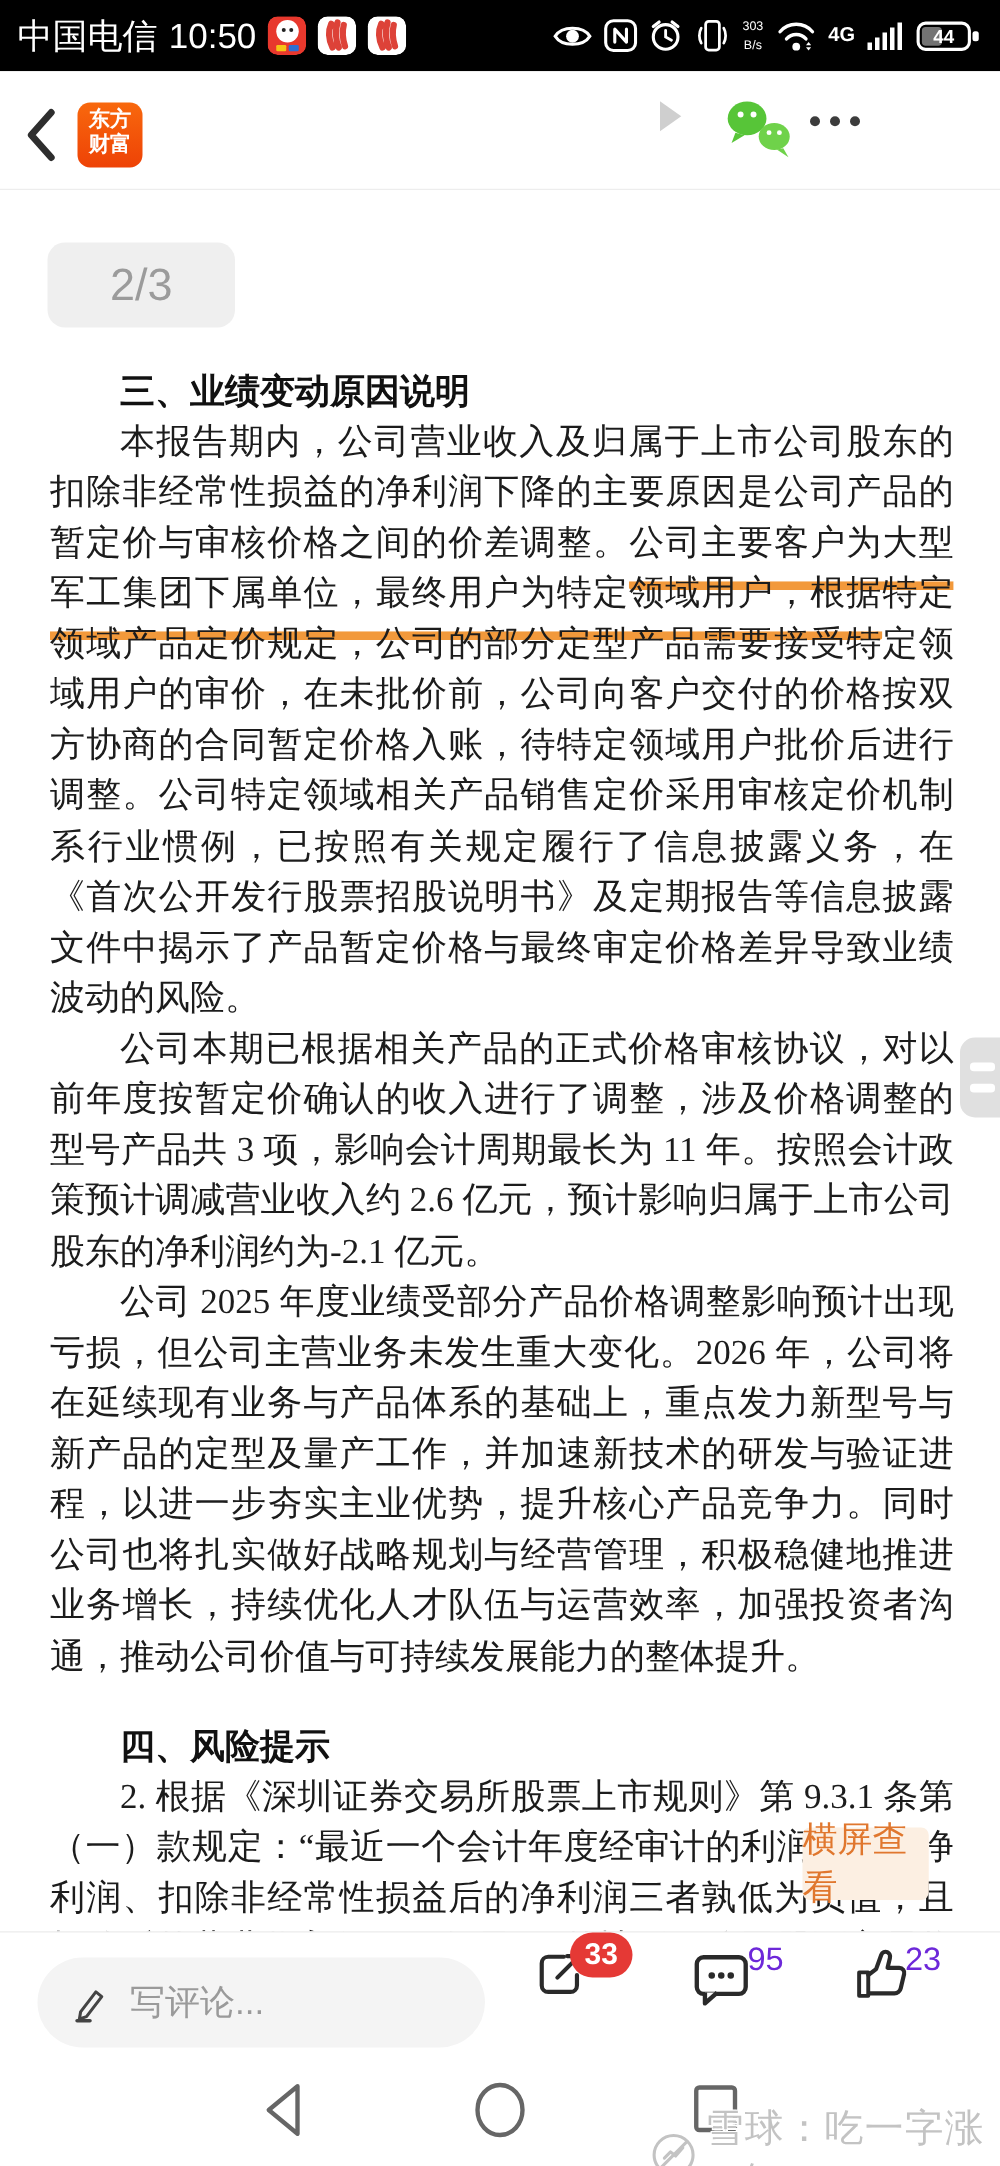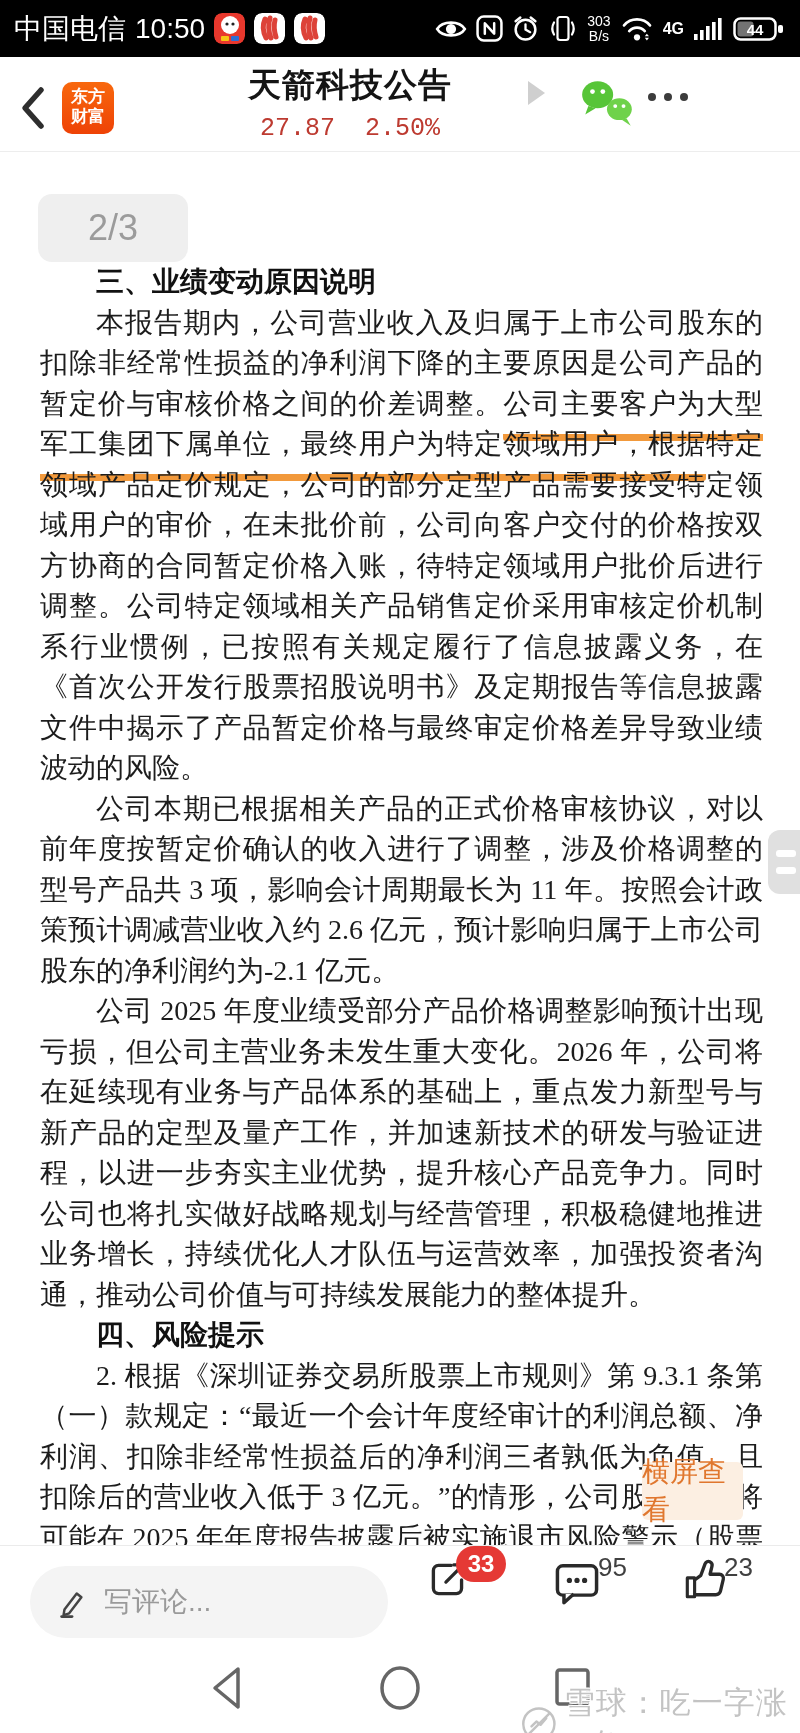--- a/index.html
+++ b/index.html
@@ -5,21 +5,21 @@
   html,body{margin:0;padding:0;background:#fff;}
   .page{position:relative;width:800px;height:1733px;background:#ffffff;overflow:hidden;
         font-family:"Liberation Sans","DejaVu Sans",sans-serif;}
 
   
   .statusbar{position:absolute;left:0;top:0;width:800px;height:57px;background:#000;
              display:flex;align-items:center;justify-content:space-between;padding:12px 14px;box-sizing:border-box;}
   .sb-left,.sb-right{display:flex;align-items:center;gap:9px;}
   .sb-text{color:#fff;font-size:28px;font-weight:400;letter-spacing:0;}
   .appicon{width:31px;height:31px;border-radius:8px;overflow:hidden;flex:0 0 auto;}
-  .sb-speed{color:#fff;font-size:14px;line-height:15px;text-align:center;}
+  .sb-speed{color:#fff;font-size:10px;line-height:15px;text-align:center;}
   .sb-4g{color:#fff;font-size:16px;font-weight:700;align-self:flex-start;margin-top:6px;}
 
   
   .header{position:absolute;left:0;top:57px;width:800px;height:94px;background:#fff;border-bottom:1px solid #ededed;font-family:Liberation Mono, monospace;}
   .back{position:absolute;left:18px;top:28px;width:30px;height:46px;cursor:pointer;}
   .applogo{position:absolute;left:62px;top:76px;width:52px;height:52px;border-radius:10px;
            background:linear-gradient(180deg,#f8680d,#ee4206);color:#fff;font-size:17px;font-weight:700;
            display:flex;flex-direction:column;align-items:center;justify-content:center;line-height:20px;top:25px;}
   .titleblock{position:absolute;left:180px;top:6px;width:340px;text-align:center;}
   .title{font-size:33px;color:#141414;font-weight:600;letter-spacing:1px;}
@@ -29,37 +29,37 @@
   .wechat{position:absolute;left:578px;top:18px;cursor:pointer;}
   .more{position:absolute;left:648px;top:36px;display:flex;gap:8px;cursor:pointer;}
   .more i{width:8px;height:8px;border-radius:50%;background:#3c3c3c;}
 
   
   .pagebadge{position:absolute;left:38px;top:194px;width:150px;height:68px;background:#efefef;border-radius:14px;
              color:#9b9b9b;font-size:36px;display:flex;align-items:center;justify-content:center;}
   .doc{position:absolute;left:40px;top:262px;width:723px;font-family:"Liberation Serif","DejaVu Serif",serif;
        font-size:28px;line-height:40.5px;color:#1c1c1c;text-align:justify;}
   .doc p{margin:0;text-indent:2em;}
-  .doc .h{font-family:"Liberation Sans","DejaVu Sans",sans-serif;font-weight:700;color:#111;}
+  .doc .h{font-family:"Liberation Sans","DejaVu Sans",sans-serif;font-weight:700;color:#111;margin-top:31px;}
   .mark{border-bottom:7px solid #f2993b;padding-bottom:15px;border-radius:3px;}
 
   .landscape-btn{position:absolute;left:642px;top:1462px;width:101px;height:58px;background:#fcefe2;border-radius:6px;
                  color:#e0772e;font-size:28px;display:flex;align-items:center;justify-content:center;cursor:pointer;}
 
   .side-handle{position:absolute;left:768px;top:830px;width:44px;height:64px;background:#e0e0e0;border-radius:12px;
                display:flex;flex-direction:column;justify-content:center;gap:10px;padding-left:8px;box-sizing:border-box;cursor:grab;}
   .side-handle i{width:20px;height:7px;border-radius:3px;background:#fff;}
 
   
   .commentbar{position:absolute;left:0;top:1545px;width:800px;height:105px;background:#fff;border-top:1px solid #ebebeb;}
   .pill{position:absolute;left:30px;top:20px;width:358px;height:72px;background:#f4f4f4;border-radius:36px;
         display:flex;align-items:center;padding-left:26px;box-sizing:border-box;gap:16px;cursor:text;}
   .pill .ph{color:#9a9a9a;font-size:28px;}
   .act{position:absolute;top:10px;cursor:pointer;}
-  .act .cnt{position:absolute;font-size:26px;color:#404040;top:-4px;}
+  .act .cnt{position:absolute;font-size:26px;color:#6d28d9;top:-4px;}
   .badge{position:absolute;left:32px;top:-10px;min-width:50px;height:36px;border-radius:18px;background:#e53935;
          color:#fff;font-size:24px;font-weight:700;display:flex;align-items:center;justify-content:center;padding:0 4px;box-sizing:border-box;}
 
   
   .navbar{position:absolute;left:0;top:1650px;width:800px;height:83px;background:#fff;}
   .navbtn{position:absolute;top:14px;cursor:pointer;}
 
   
   .watermark{position:absolute;left:520px;top:1682px;display:flex;align-items:center;gap:6px;pointer-events:none;}
   .watermark span{font-size:31px;color:#c3c3c3;letter-spacing:1px;
@@ -143,27 +143,20 @@
   </div>
 
   <div class="header">
     <svg class="back" viewBox="0 0 30 46">
         <polyline points="23,5 7,23 23,41" stroke="#2e2e2e" stroke-width="5.5" fill="none" stroke-linecap="round" stroke-linejoin="round"></polyline>
       </svg>
     <div class="applogo">
       <span>东方</span>
       <span>财富</span>
     </div>
-    <div class="titleblock">
-      <div class="title">天箭科技公告</div>
-      <div class="price-row">
-        <span>27.87</span>
-        <span>2.50%</span>
-      </div>
-    </div>
     <div class="play-tri"></div>
     <svg class="wechat" width="60" height="56" viewBox="0 0 58 50">
         <ellipse cx="19" cy="17" rx="15" ry="13" fill="#57c538"></ellipse>
         <polygon points="10,28 7,36 17,30" fill="#57c538"></polygon>
         <ellipse cx="40" cy="31" rx="12" ry="10.5" fill="#6fd24a"></ellipse>
         <polygon points="47,40 51,47 42,41" fill="#6fd24a"></polygon>
         <circle cx="14" cy="14" r="2.3" fill="#fff"></circle>
         <circle cx="24" cy="14" r="2.3" fill="#fff"></circle>
         <circle cx="36" cy="28" r="1.9" fill="#fff"></circle>
         <circle cx="44" cy="28" r="1.9" fill="#fff"></circle>

